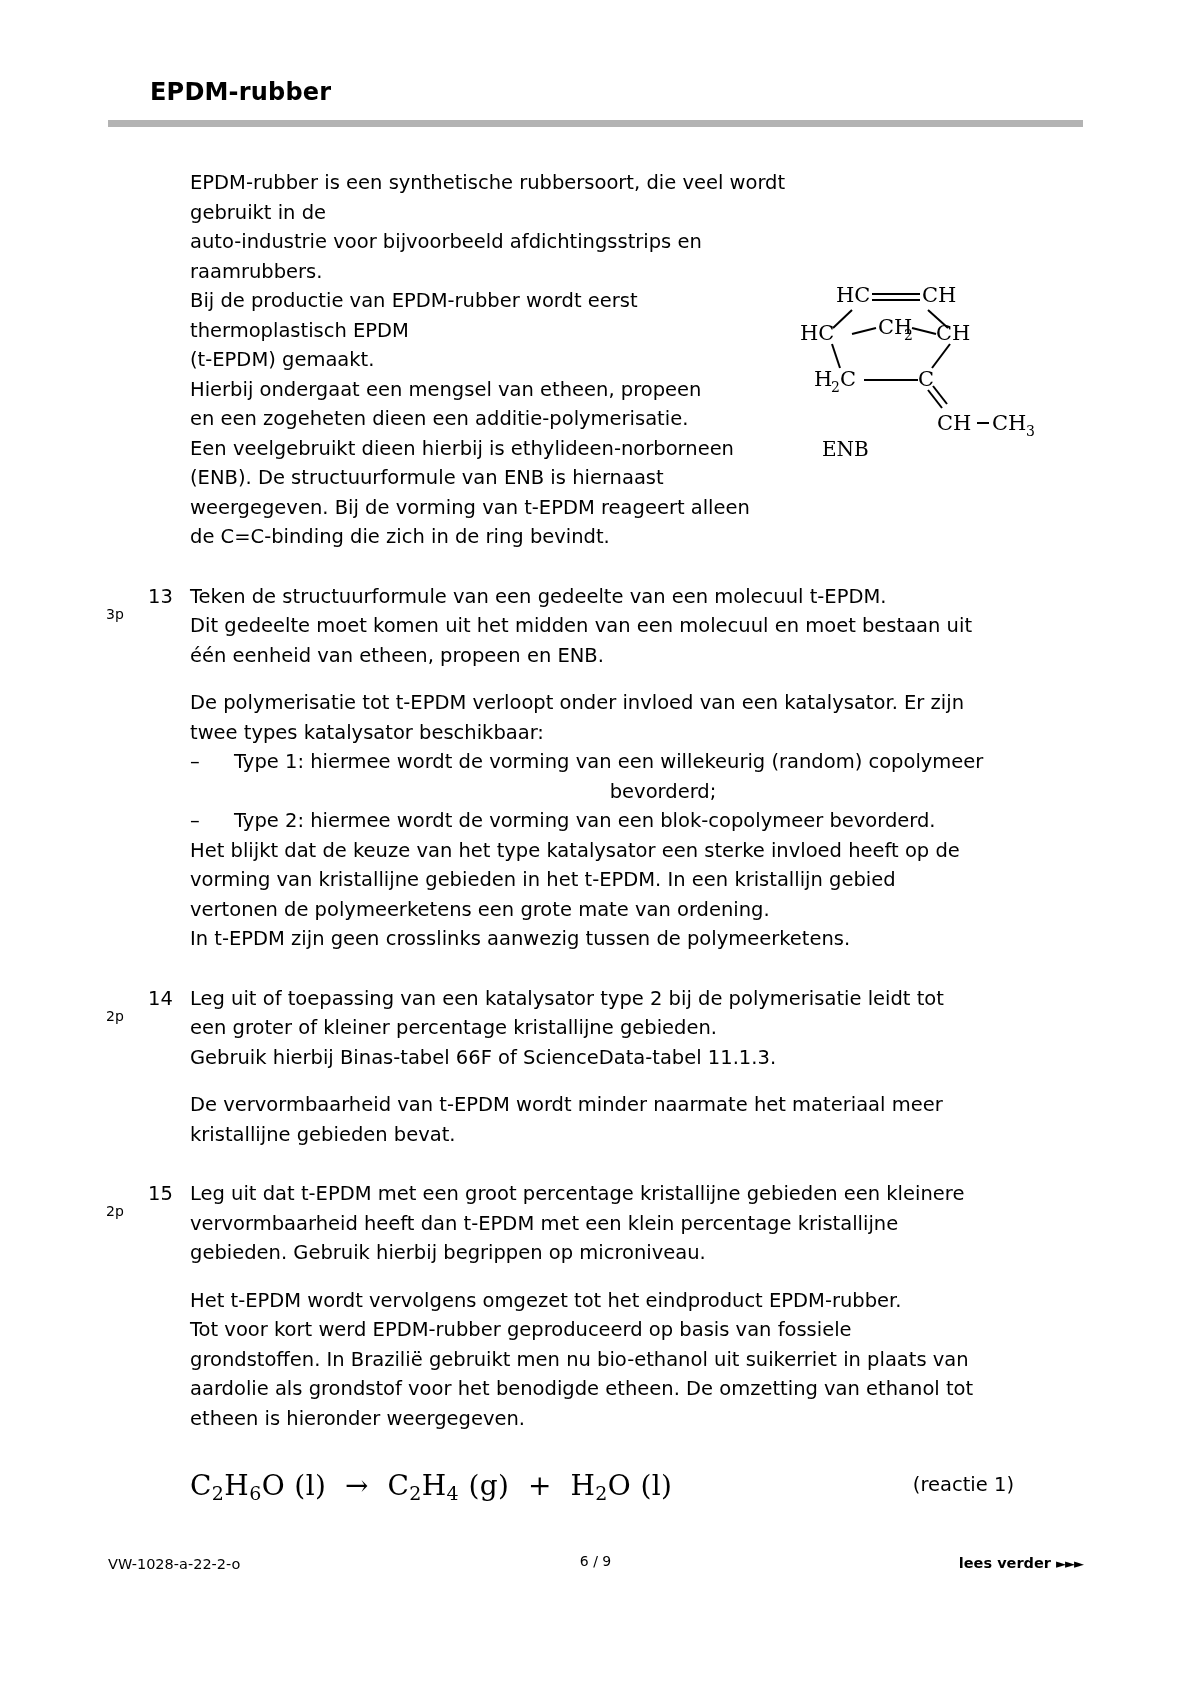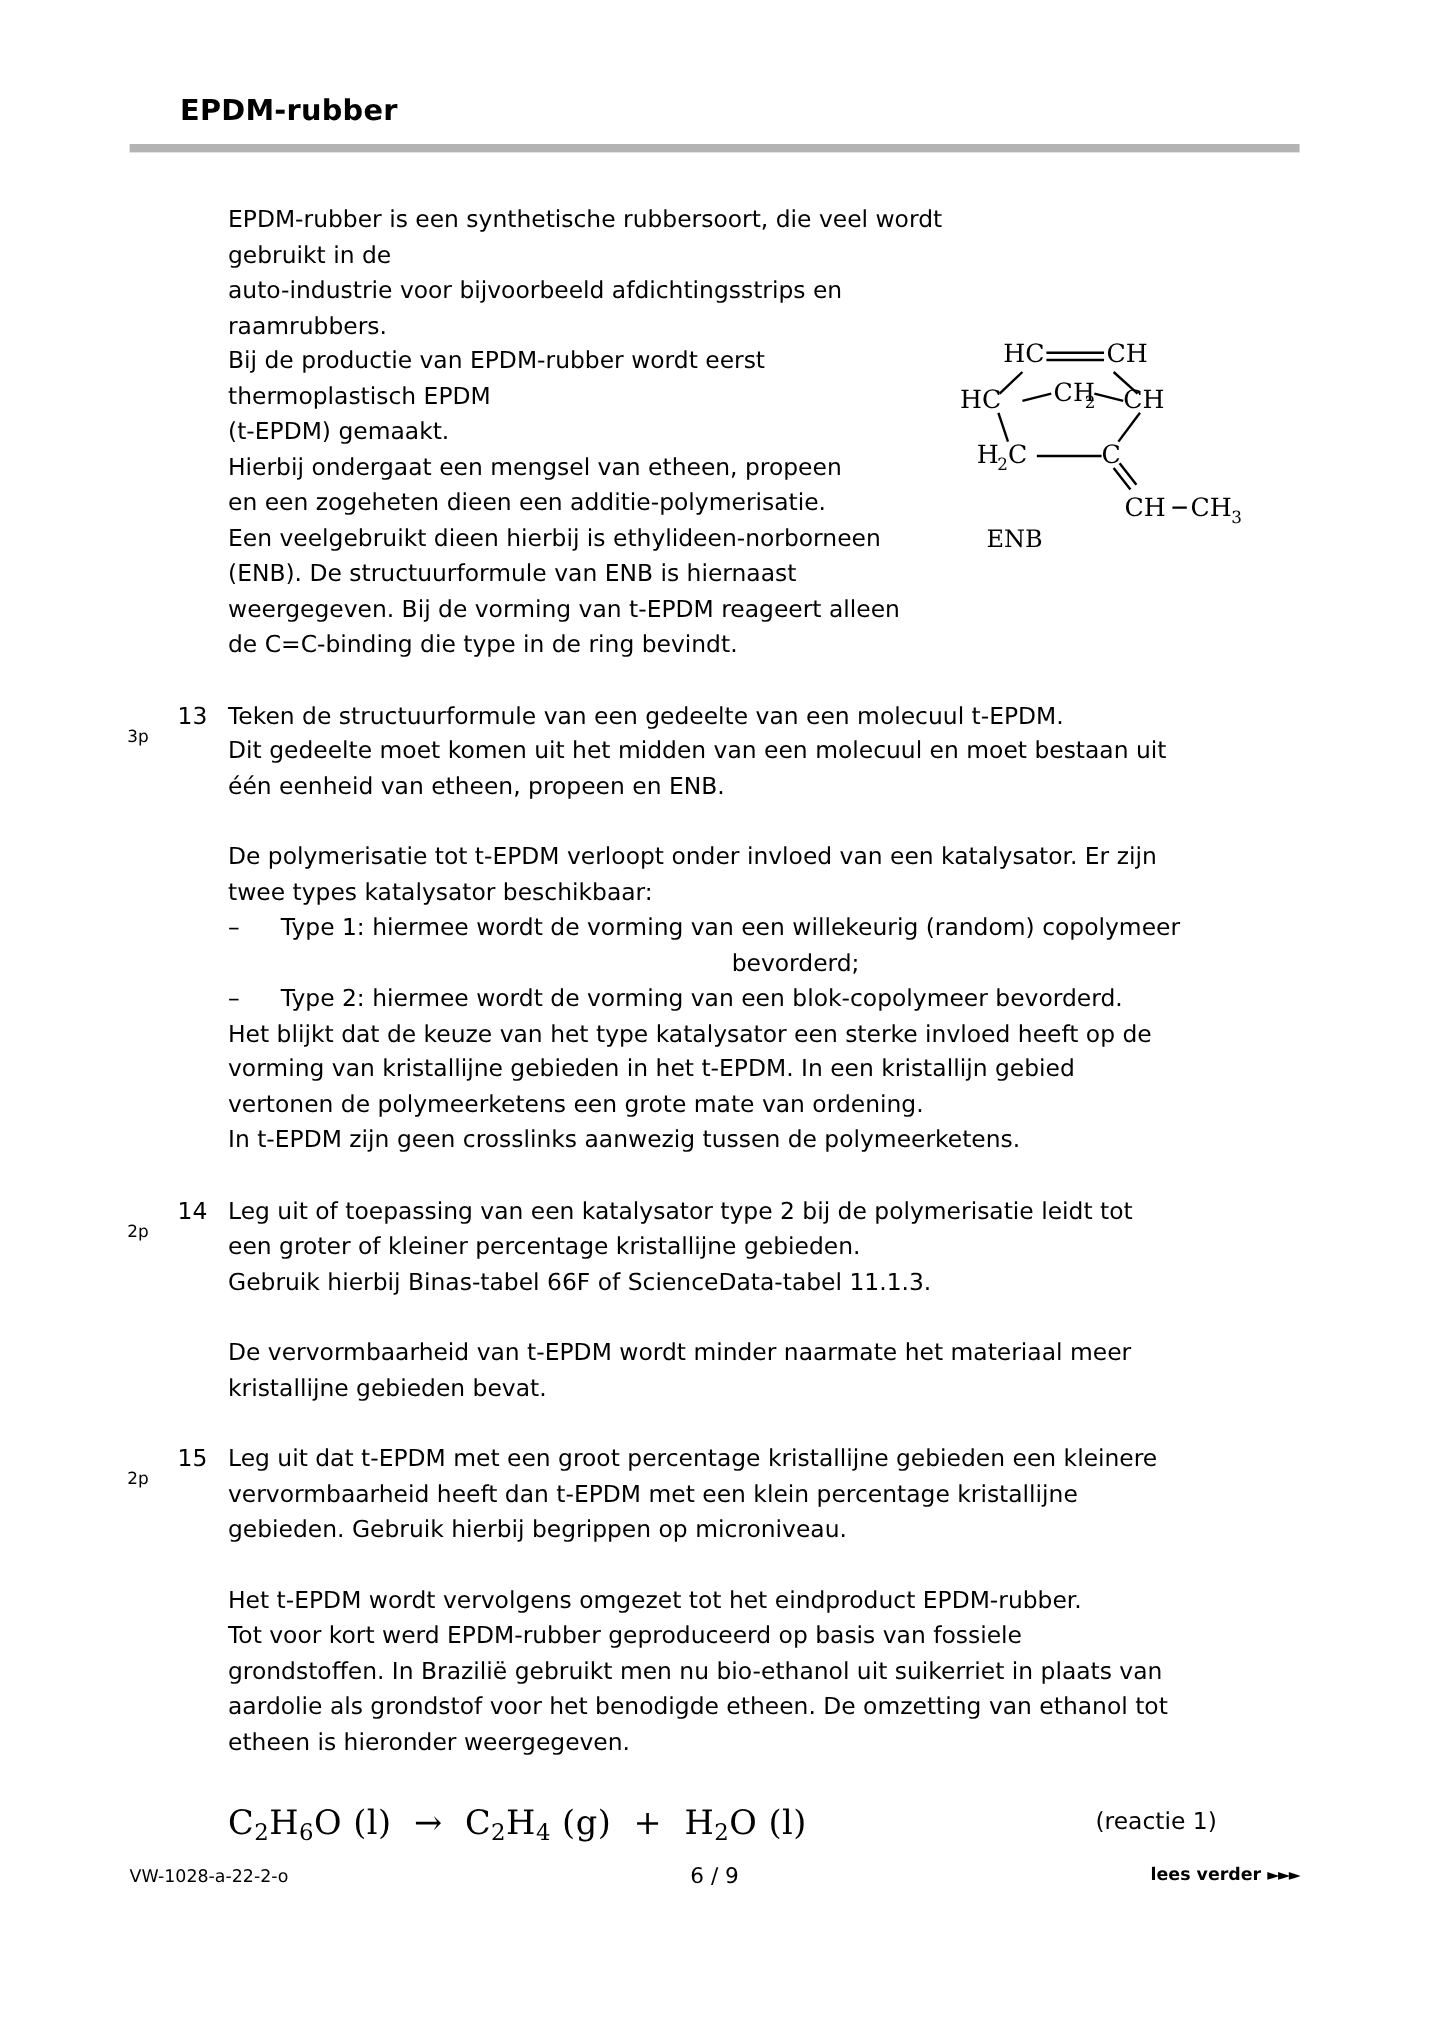--- a/index.html
+++ b/index.html
@@ -67,21 +67,21 @@
     line-height: 29.5px;
   }
   .qnum {
     position: absolute;
     left: -42px;
     top: 0px;
     font-size: 19.5px;
     font-weight: normal;
     line-height: 29.5px;
   }
-  .gap { margin-top: 29px; }
+  .gap { margin-top: 18px; }
 
   .list {
     margin: 0;
     padding: 0;
     list-style: none;
   }
   .list li {
     position: relative;
     padding-left: 44px;
     font-size: 19.5px;
@@ -139,21 +139,21 @@
     top: 1556px;
     width: 975px;
     font-size: 14.5px;
   }
   .footer .code { position: absolute; left: 0; top: 0; }
   .footer .pageno {
     position: absolute;
     left: 0; right: 0;
     top: -3px;
     text-align: center;
-    font-size: 18px;
+    font-size: 14px;
   }
   .footer .next {
     position: absolute;
     right: 0; top: -1px;
     font-weight: bold;
     font-size: 14.5px;
   }
   .footer .next .arrows { letter-spacing: -1px; font-size: 13px; }
 </style>
 </head>
@@ -209,21 +209,21 @@
     <div class="para intro">
       <div>EPDM-rubber is een synthetische rubbersoort, die veel wordt gebruikt in de</div>
       <div>auto-industrie voor bijvoorbeeld afdichtingsstrips en raamrubbers.</div>
       <div>Bij de productie van EPDM-rubber wordt eerst thermoplastisch EPDM</div>
       <div>(t-EPDM) gemaakt.</div>
       <div>Hierbij ondergaat een mengsel van etheen, propeen</div>
       <div>en een zogeheten dieen een additie-polymerisatie.</div>
       <div>Een veelgebruikt dieen hierbij is ethylideen-norborneen</div>
       <div>(ENB). De structuurformule van ENB is hiernaast</div>
       <div>weergegeven. Bij de vorming van t-EPDM reageert alleen</div>
-      <div>de C=C-binding die type in de ring bevindt.</div>
+      <div>de C=C-binding die zich in de ring bevindt.</div>
     </div>
 
     <div class="q-block" style="margin-top:30px;">
       <span class="points">3p</span>
       <span class="qnum">13</span>
       <div class="para">
         <div>Teken de structuurformule van een gedeelte van een molecuul t-EPDM.</div>
         <div>Dit gedeelte moet komen uit het midden van een molecuul en moet bestaan uit</div>
         <div>één eenheid van etheen, propeen en ENB.</div>
       </div>

